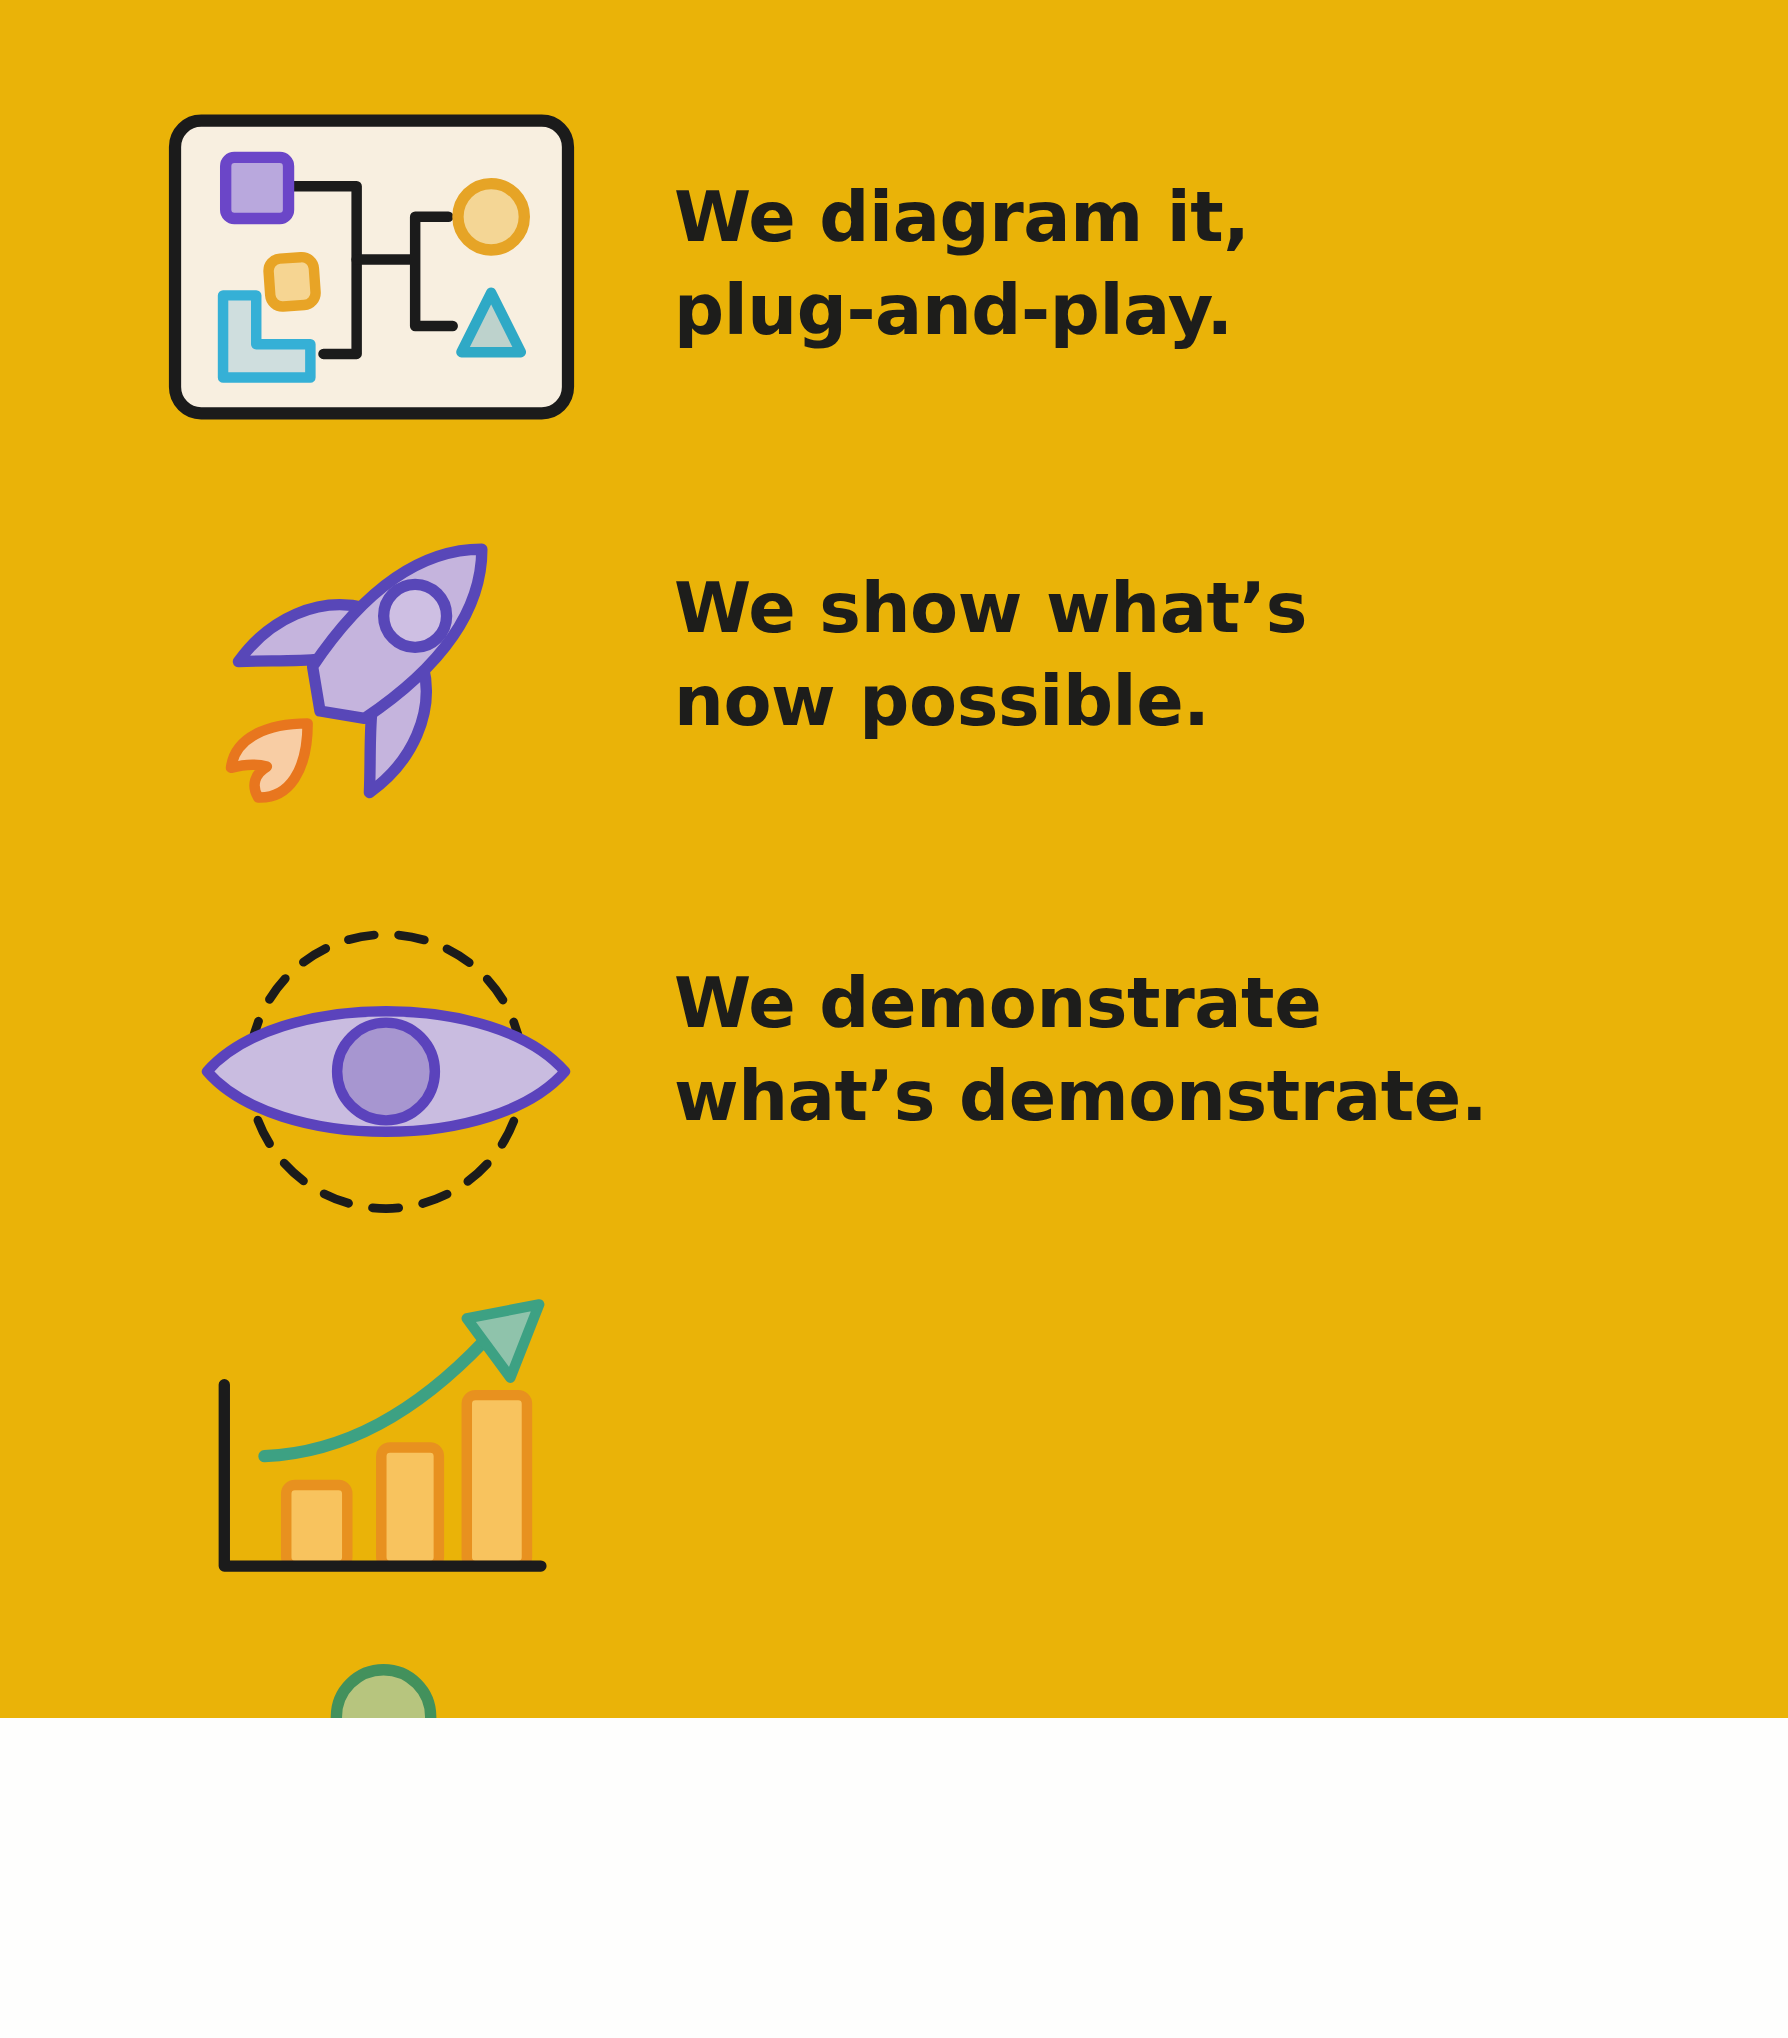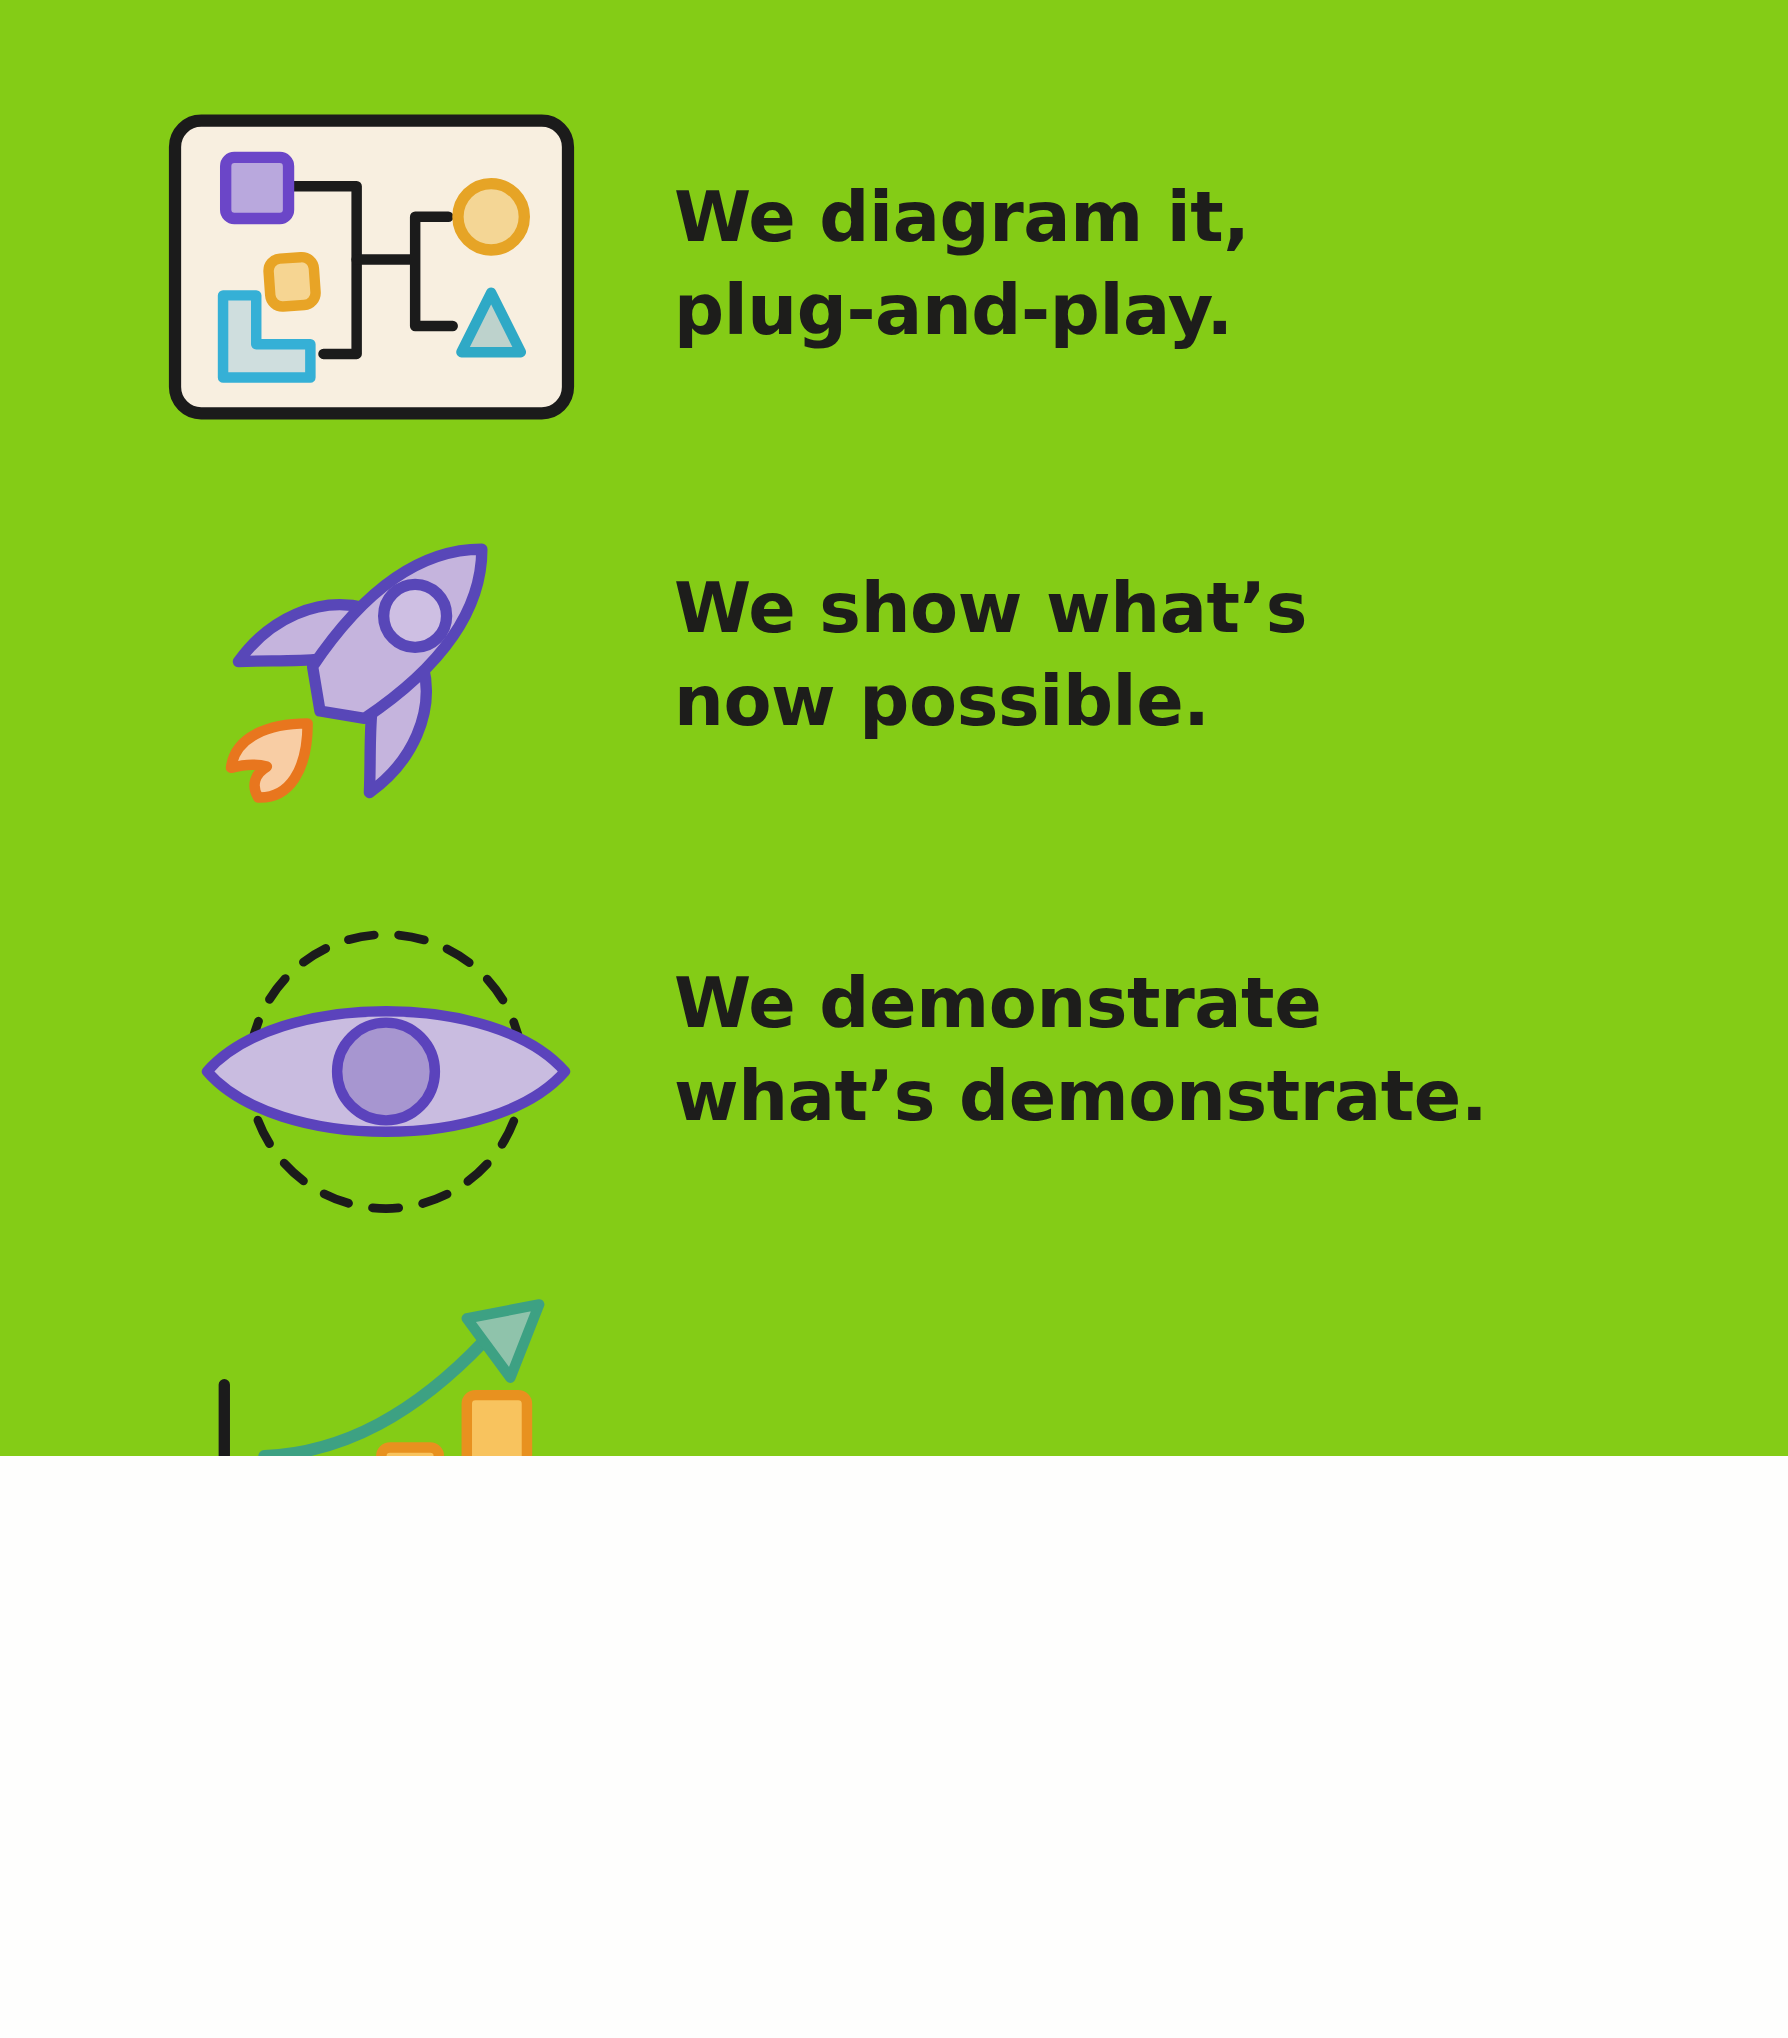--- a/index.html
+++ b/index.html
@@ -3,23 +3,23 @@
 <meta charset="utf-8">
 <style>
   html, body { margin: 0; padding: 0; }
   body {
     width: 1789px; height: 2039px;
     background: #fefefd;
     font-family: "DejaVu Sans", "Liberation Sans", sans-serif;
   }
   .canvas {
     position: relative;
-    width: 1789px; height: 1456px;
+    width: 1789px; height: 1718px;
     overflow: hidden;
-    background: #84cc16;
+    background: #eab308;
   }
   .icon { position: absolute; }
   .icon svg { display: block; }
   .feature-text {
     position: absolute;
     left: 674px;
     color: #1d1d1b;
     font-size: 70px;
     line-height: 93px;
     font-weight: 700;

